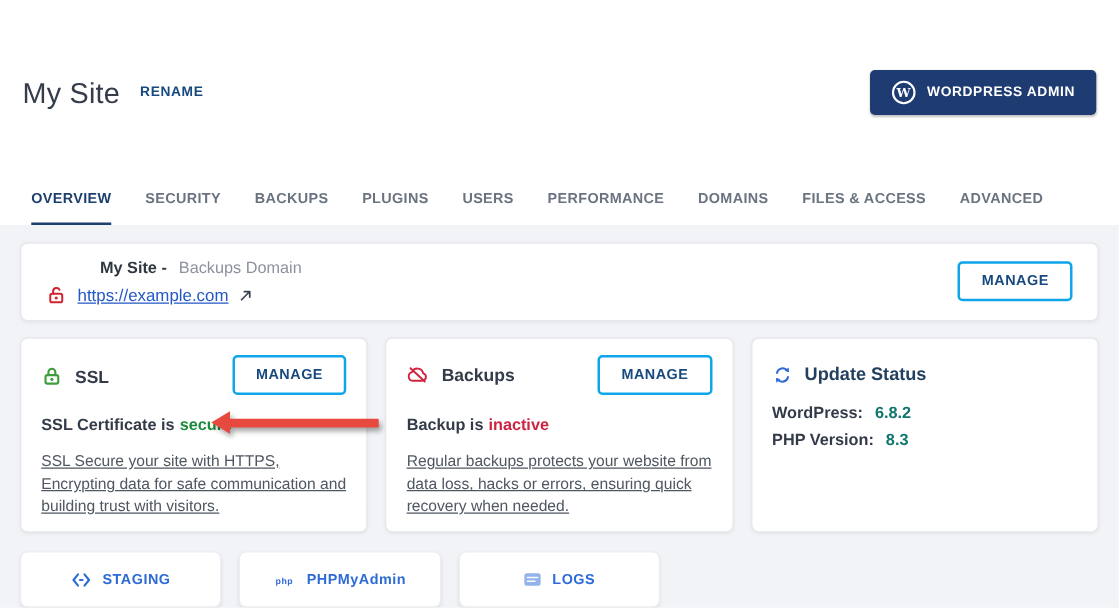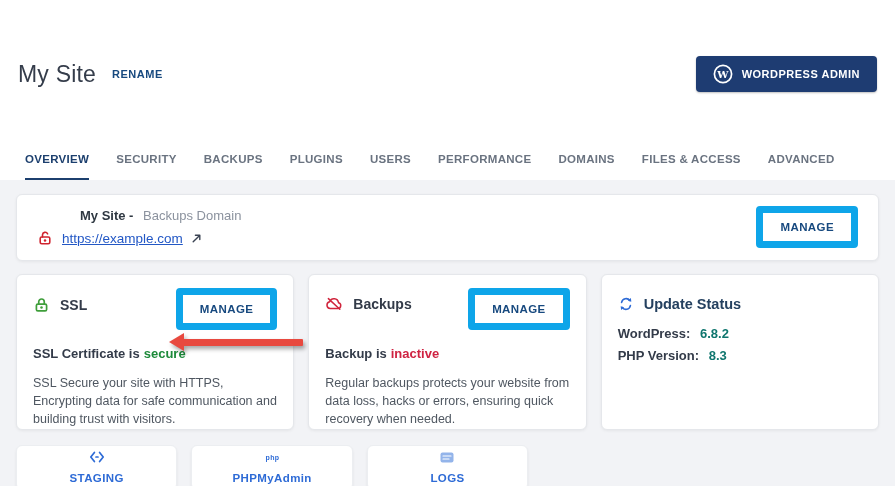--- a/index.html
+++ b/index.html
@@ -43,35 +43,35 @@
   }
 
   
   .domain-card { display:flex; align-items:center; justify-content:space-between; padding:11px 20px 12px 20px; }
   .domain-line1 { font-size:13px; }
   .domain-name { font-weight:bold; color:#2f3842;padding-left:43px; }
   .domain-type { color:#8b929e; margin-left:6px; }
   .domain-line2 { display:flex; align-items:center; gap:9px; margin-top:7px; }
   .domain-link { font-size:13.5px; color:#2257c5; text-decoration:underline; cursor:pointer; display:flex; align-items:center; gap:8px; }
   .manage-btn {
-    background:#fff; border:7px solid #0ea5e9; border-radius:4px;
+    background:#fff; border:2px solid #0ea5e9; border-radius:4px;
     color:#17497f; font-size:11.5px; font-weight:bold; letter-spacing:.4px;
     padding:8px 17px; cursor:pointer; font-family:"Liberation Sans", sans-serif;
   }
 
   
   .cards-row { display:grid; grid-template-columns:repeat(3,1fr); gap:14px; margin-top:13px; }
   .feature-card { height:156px; padding:13px 16px; position:relative; }
   .card-head { display:flex; align-items:flex-start; justify-content:space-between; }
   .card-title-wrap { display:flex; align-items:center; gap:10px; margin-top:8px; }
   .card-title { font-size:14px; font-weight:bold; color:#333b49; }
   .status-line { margin-top:16px; font-size:13px; font-weight:bold; color:#333b49; }
   .status-green { color:#1d8a3a; margin-left:4px; }
   .status-red { color:#cf2342; margin-left:4px; }
-  .card-desc { margin-top:13px; font-size:12.5px; line-height:1.45; color:#4f5761; }
+  .card-desc { margin-top:13px; font-size:12.5px; line-height:1.45; color:#4f5761;text-decoration:underline; }
 
   
   .update-title { font-size:14.5px; font-weight:bold; color:#24405f; }
   .update-rows { margin-top:14px; font-size:13px; }
   .update-row { margin-top:7px; }
   .update-label { font-weight:bold; color:#333b49; }
   .update-value { font-weight:bold; color:#0f766e; margin-left:6px; }
 
   
   .anno-arrow {
@@ -86,21 +86,21 @@
     border-right:15px solid #e8493f;
   }
 
   
   .quick-row { display:grid; grid-template-columns:repeat(5,1fr); gap:14px; margin-top:15px; }
   .quick-btn {
     height:45px; background:#fff; border:1px solid #eceef1; border-radius:6px;
     box-shadow:0 2px 3px rgba(0,0,0,.07);
     display:flex; align-items:center; justify-content:center; gap:9px;
     color:#2e6bd6; font-size:11.5px; font-weight:bold; letter-spacing:.4px;
-    cursor:pointer; font-family:"Liberation Sans", sans-serif;flex-direction:column;
+    cursor:pointer; font-family:"Liberation Sans", sans-serif;
   }
   .icon { display:inline-flex; align-items:center; justify-content:center; }
 </style>
 </head>
 <body>
 
 <div class="header">
   <div class="title-row">
     <span class="site-title">My Site</span>
     <span class="rename-link">RENAME</span>

